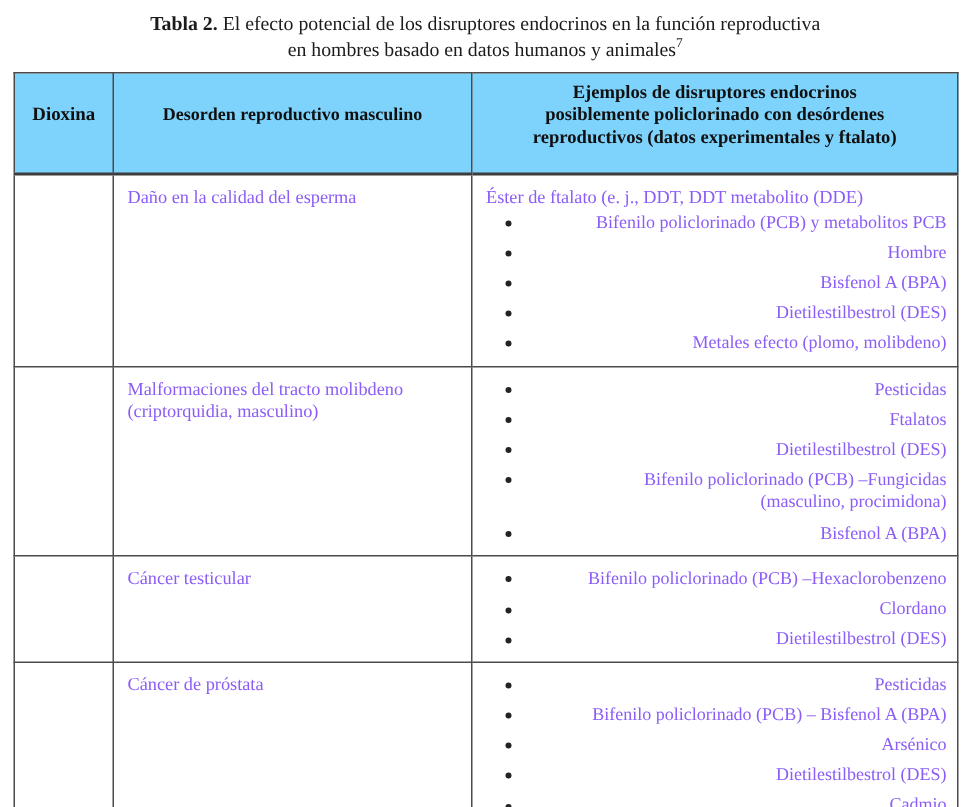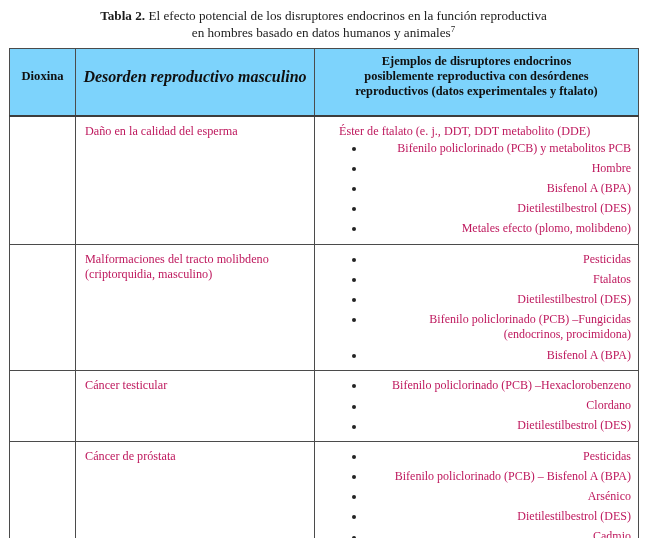--- a/index.html
+++ b/index.html
@@ -61,40 +61,40 @@
     border: 1px solid #4b4b4b;
     border-bottom: 2px solid #3d3d3d;
     font-weight: bold;
     font-size: 12.4px;
     line-height: 15px;
     padding: 5px 6px 16px 6px;
     vertical-align: middle;
     color: #101010;
   }
   thead th.h-hombre { font-size: 12.6px; }
-  thead th.h-desorden { font-size: 16px; font-style: italic; }
+  thead th.h-desorden { font-size: 12px; }
 
   tbody td {
     border: 1px solid #4b4b4b;
     border-top: 1px solid #6a6a6a;
     vertical-align: top;
     font-size: 12.2px;
     line-height: 15.6px;
     padding: 6px 7px 7px 8px;
-    color: #be185d;
+    color: #8b5cf6;
   }
   tbody tr td.cell-hombre {
     padding: 0;
   }
   tbody td.cell-disorder {
     padding-left: 9px;
     padding-top: 7px;
   }
   tbody td.cell-examples {
-    padding-left: 24px;
+    padding-left: 9px;
     padding-top: 7px;
   }
 
   .lead-line {
     margin: 0 0 1px 0;
     white-space: nowrap;
     font-size: 12.2px;
   }
   ul.ex-list {
     list-style: none;
@@ -147,21 +147,21 @@
         <col class="c1">
         <col class="c2">
         <col class="c3">
       </colgroup>
       <thead>
         <tr>
           <th class="h-hombre">Dioxina</th>
           <th class="h-desorden">Desorden reproductivo masculino</th>
           <th class="h-ejemplos">
             <span style="display:block">Ejemplos de disruptores endocrinos</span>
-            <span style="display:block">posiblemente reproductiva con desórdenes</span>
+            <span style="display:block">posiblemente policlorinado con desórdenes</span>
             <span style="display:block">reproductivos (datos experimentales y ftalato)</span>
           </th>
         </tr>
       </thead>
       <tbody>
 
         <tr>
           <td class="cell-hombre"></td>
           <td class="cell-disorder">
             <p class="disorder-text"><span>Daño en la calidad del esperma</span></p>
@@ -181,21 +181,21 @@
         <tr>
           <td class="cell-hombre"></td>
           <td class="cell-disorder">
             <p class="disorder-text"><span>Malformaciones del tracto molibdeno</span><span class="l2">(criptorquidia, masculino)</span></p>
           </td>
           <td class="cell-examples">
             <ul class="ex-list">
               <li><span class="bullet"></span><span>Pesticidas</span></li>
               <li><span class="bullet"></span><span>Ftalatos</span></li>
               <li><span class="bullet"></span><span>Dietilestilbestrol (DES)</span></li>
-              <li><span class="bullet"></span><span>Bifenilo policlorinado (PCB) –Fungicidas</span><span class="sub">(endocrinos, procimidona)</span></li>
+              <li><span class="bullet"></span><span>Bifenilo policlorinado (PCB) –Fungicidas</span><span class="sub">(masculino, procimidona)</span></li>
               <li><span class="bullet"></span><span>Bisfenol A (BPA)</span></li>
             </ul>
           </td>
         </tr>
 
         <tr>
           <td class="cell-hombre"></td>
           <td class="cell-disorder">
             <p class="disorder-text"><span>Cáncer testicular</span></p>
           </td>

